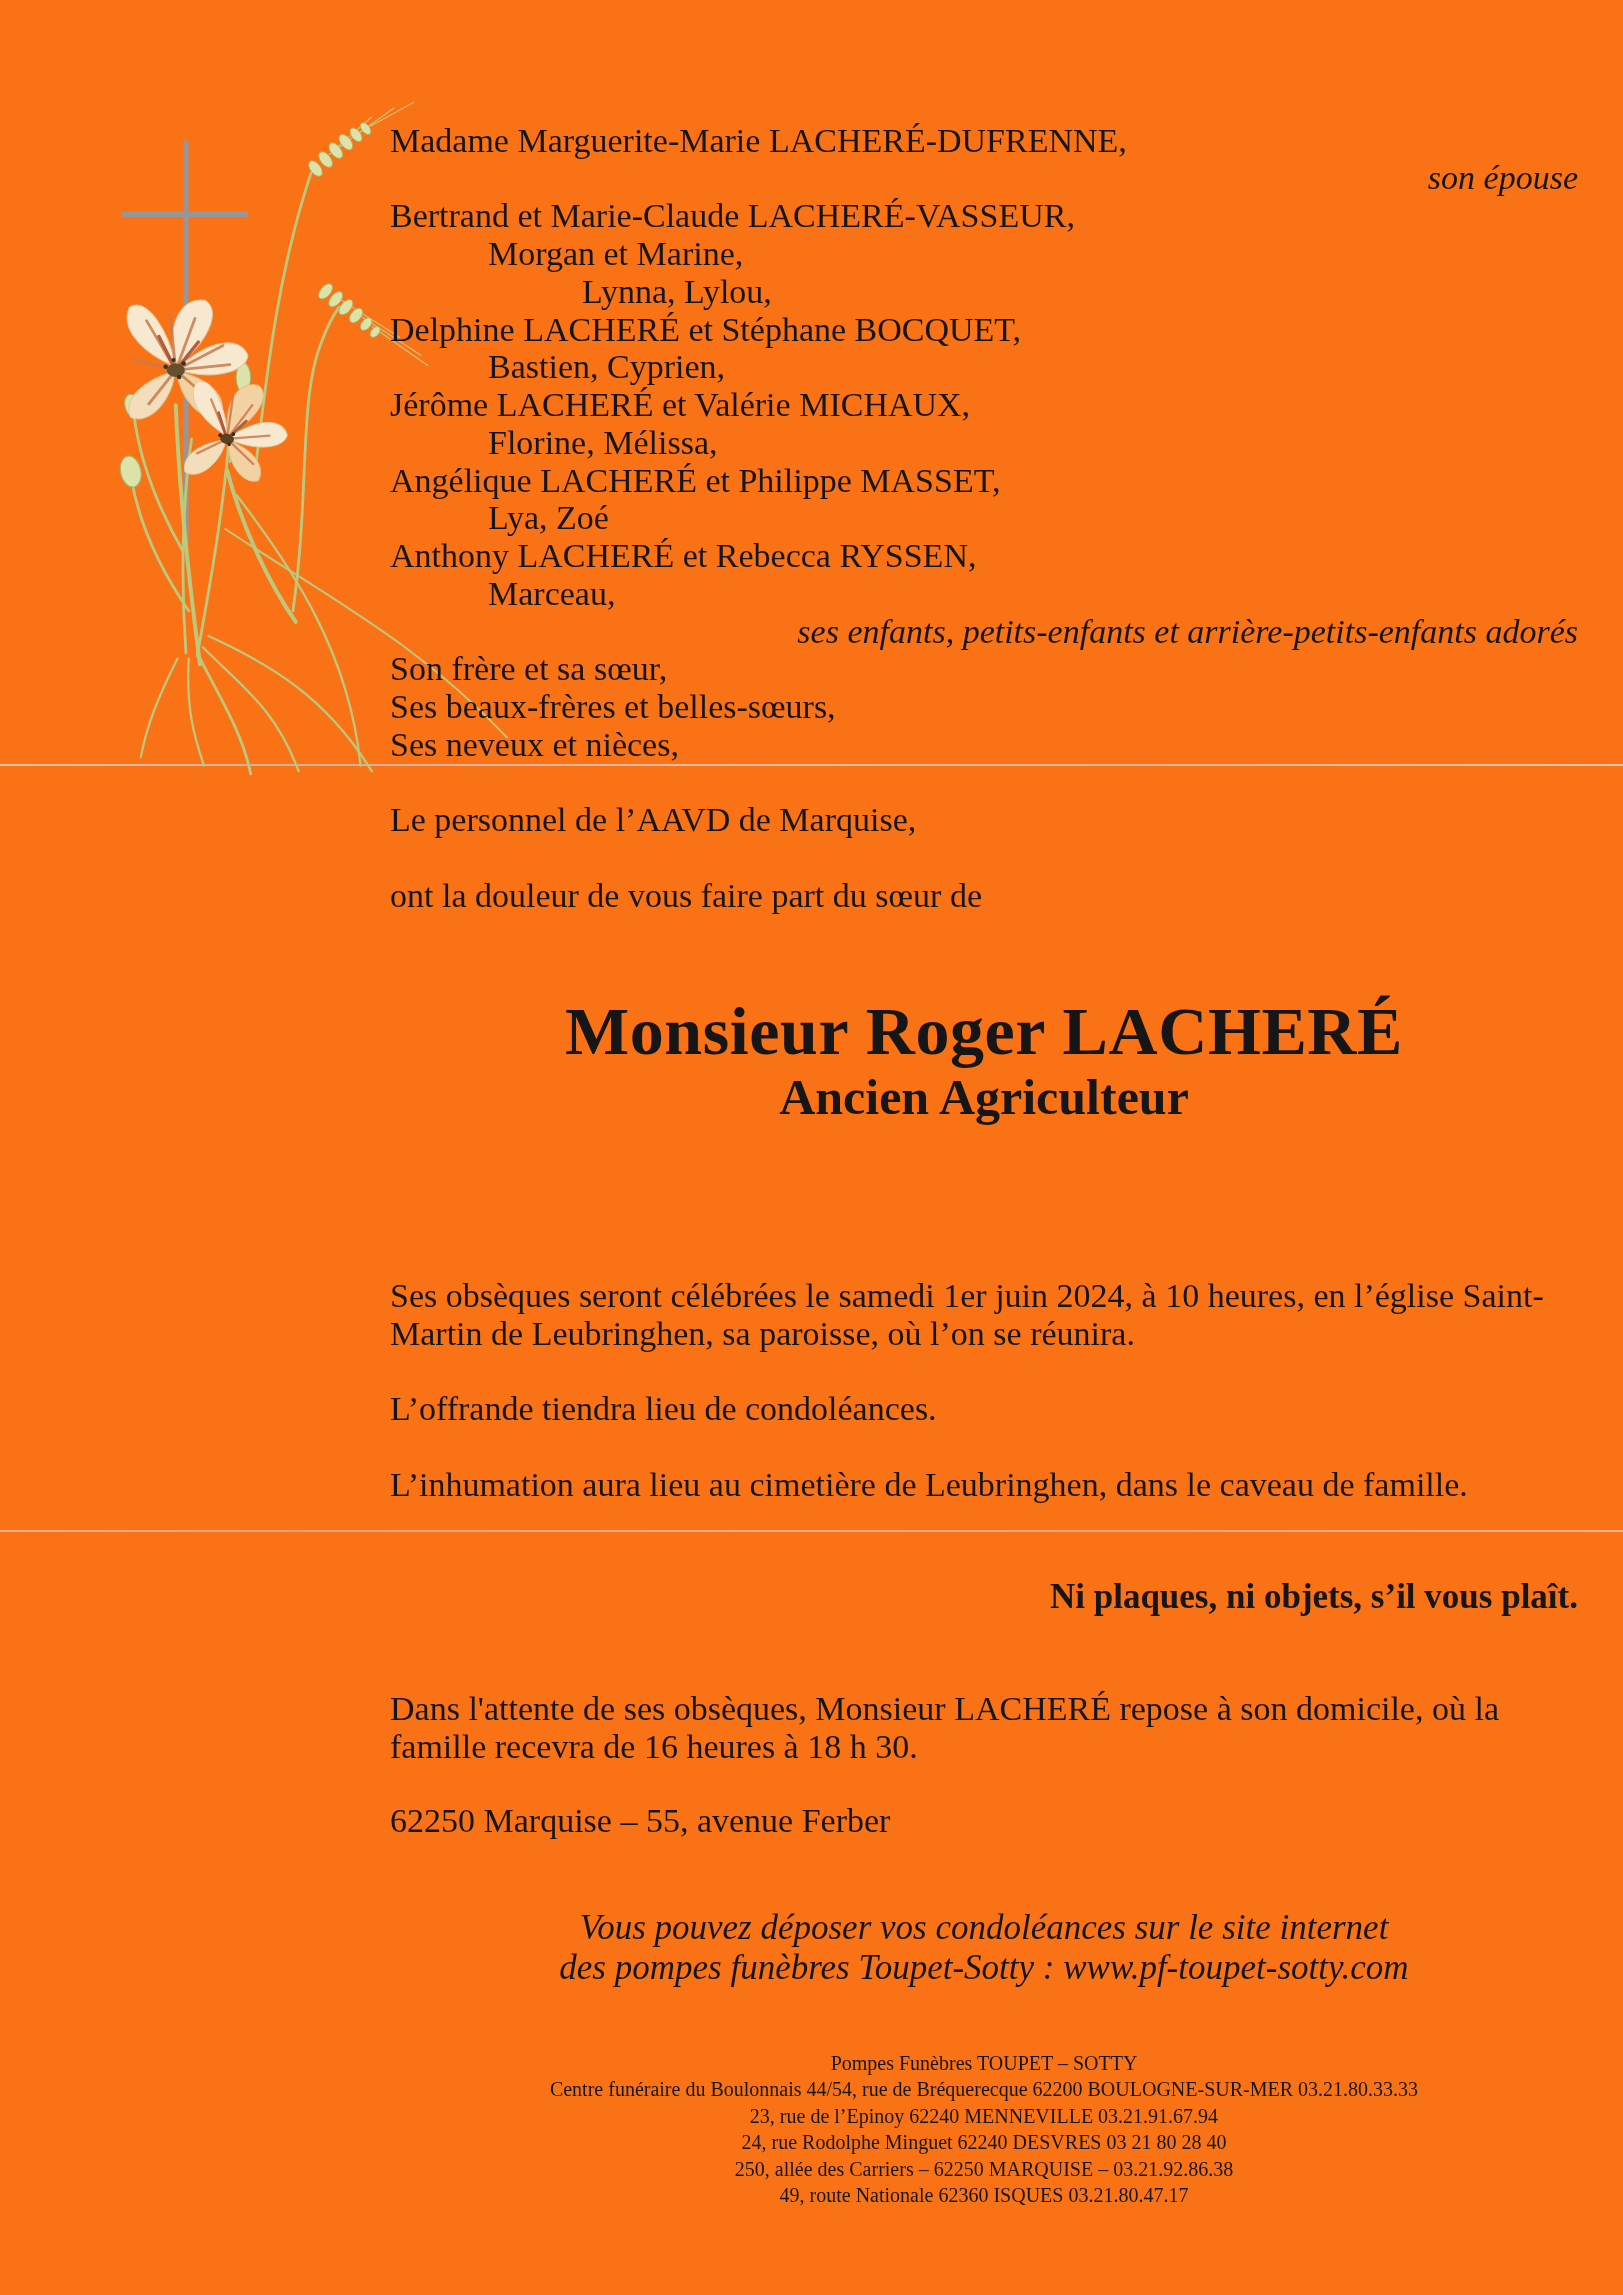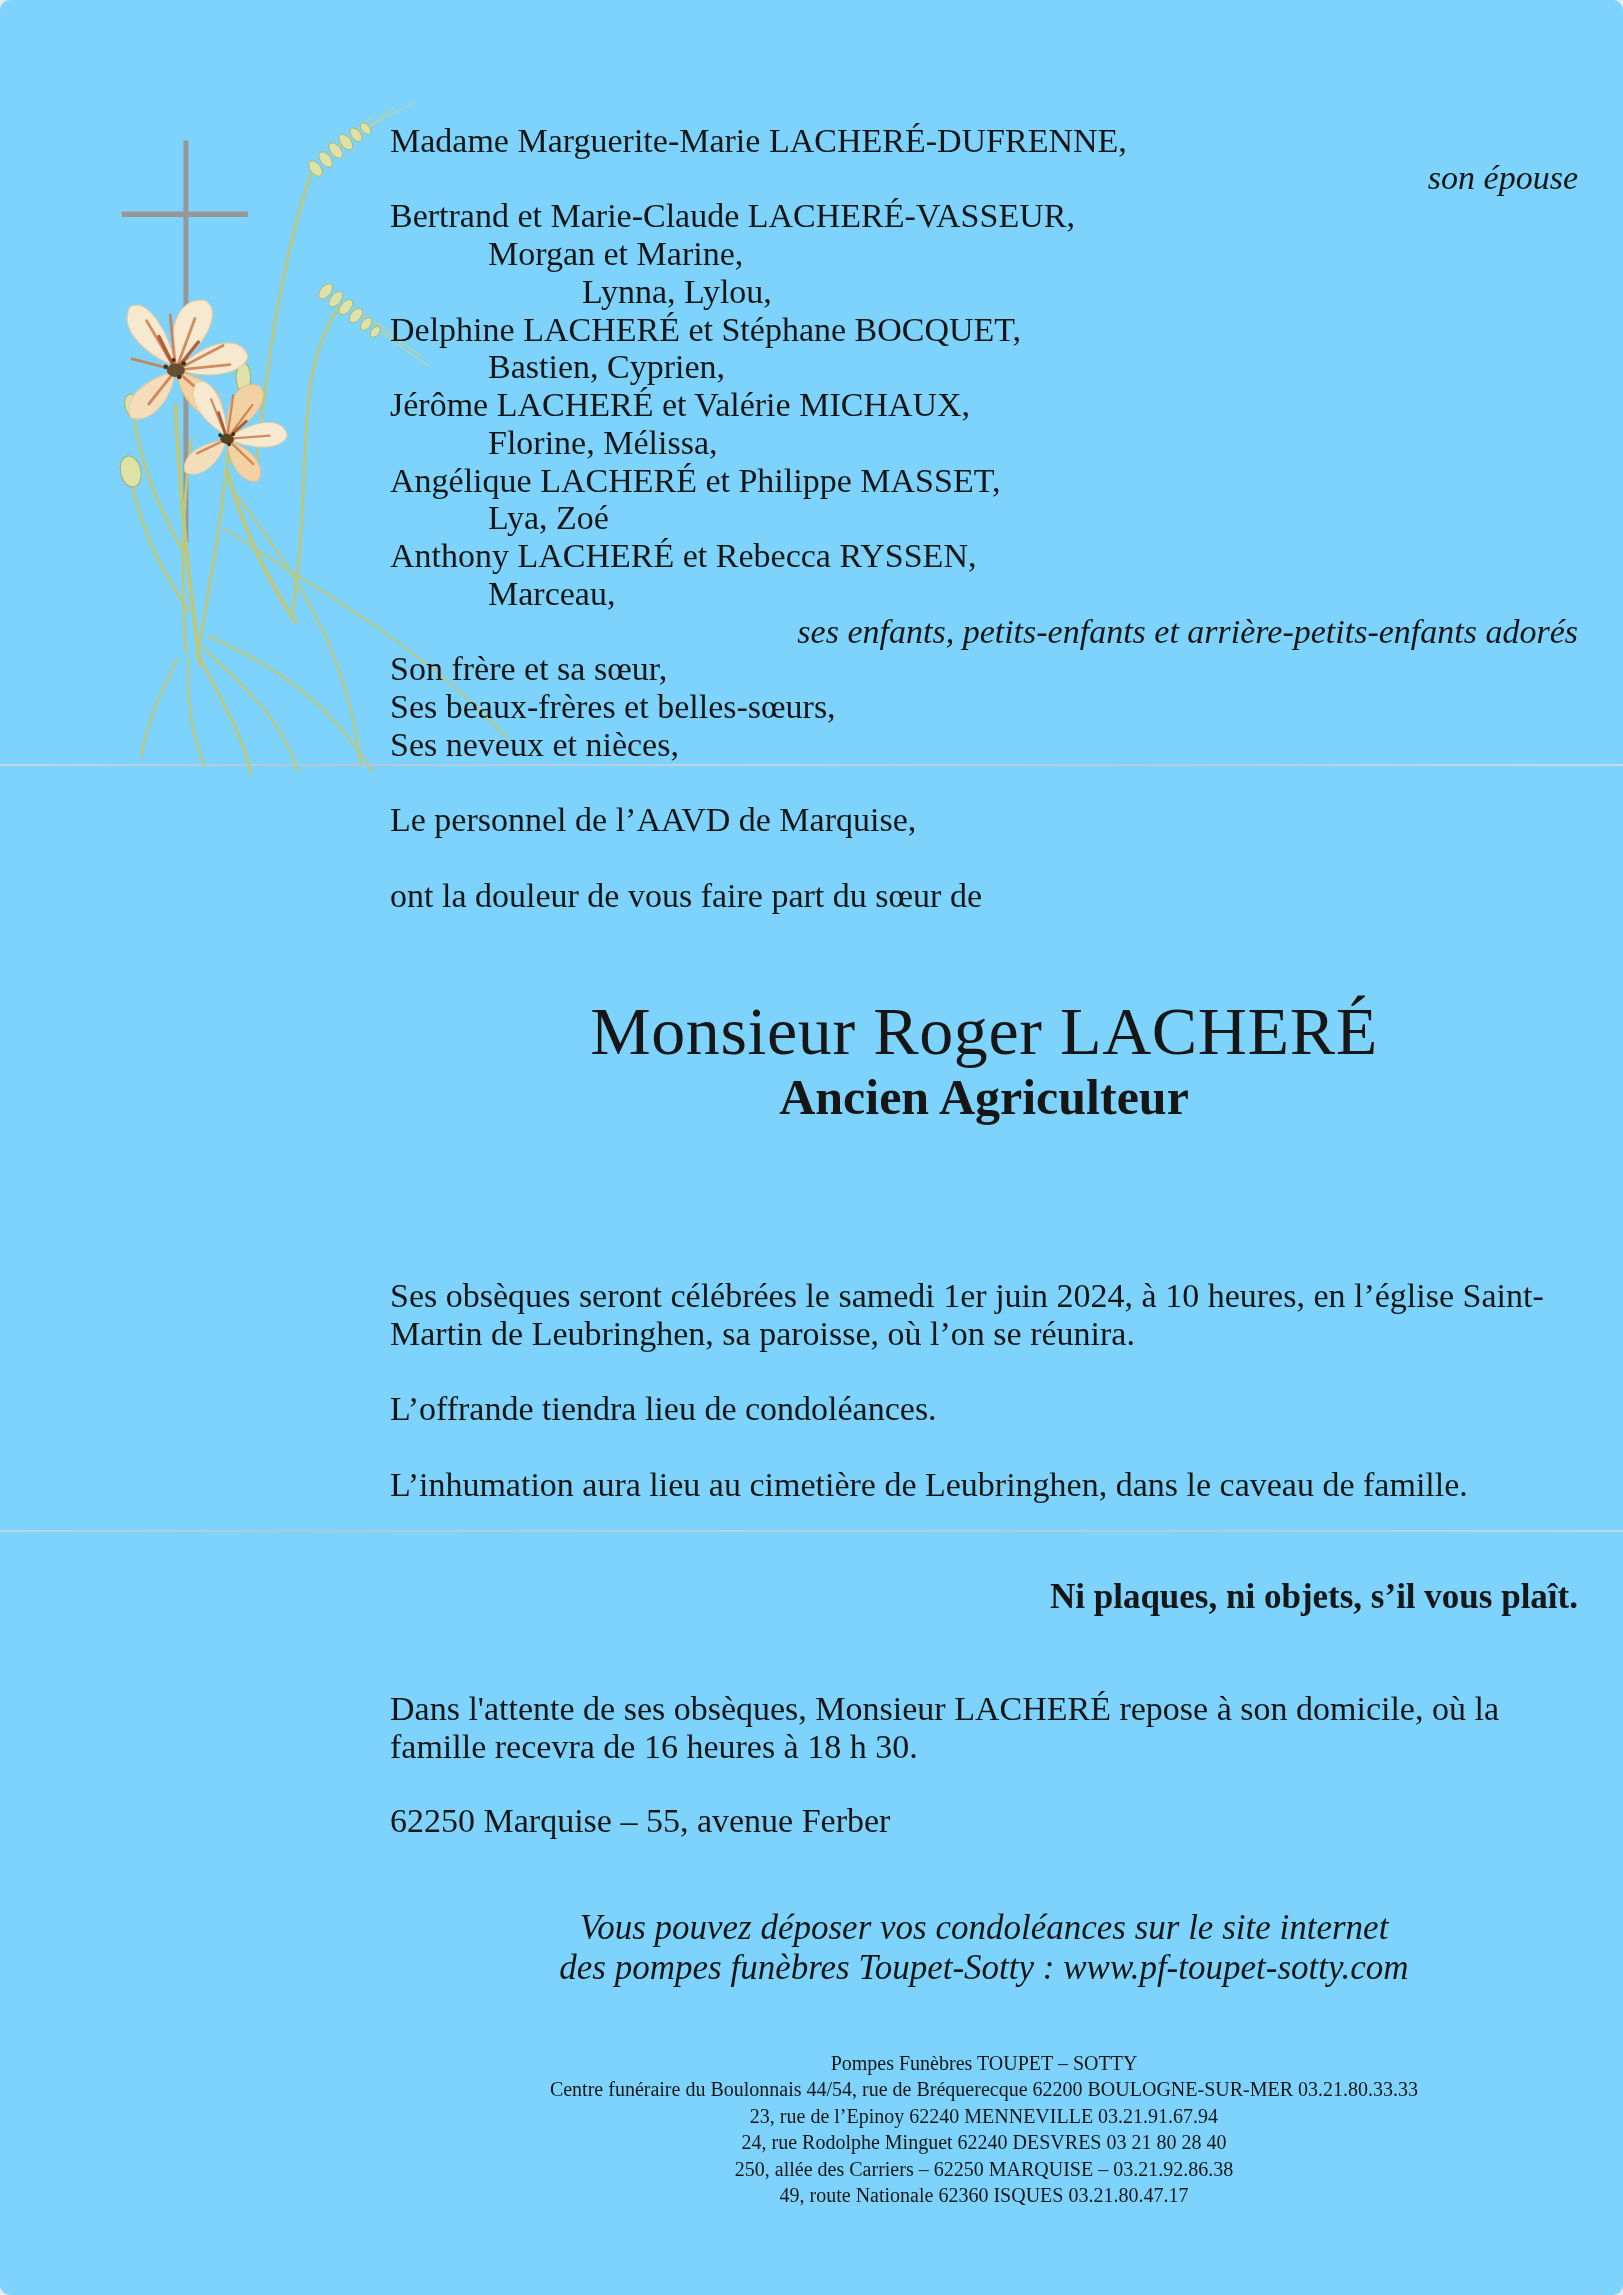--- a/index.html
+++ b/index.html
@@ -12,38 +12,37 @@
     --petal2:#f2d2a2;
     --streak:#c97a4e;
     --streak-dark:#a8502f;
     --flower-center:#64502f;
     --scanline:#c9c9c9;
   }
   html,body{margin:0;padding:0;background:#e8e8e8;}
   .page{
     position:relative;
     width:1623px;height:2295px;
-    background:#7dd3fc;
+    background:#f97316;
     overflow:hidden;
     font-family:"Liberation Serif","DejaVu Serif",serif;
     color:var(--ink);
-    border-radius:10px;
   }
   .line{
     position:absolute;
     left:390px;right:45px;
     font-size:34px;line-height:37px;
     white-space:nowrap;
   }
   .ind1{left:488px;}
   .ind2{left:582px;}
   .right{text-align:right;white-space:normal;}
   .center{text-align:center;white-space:normal;}
   .italic{font-style:italic;}
-  .title{font-size:68px;line-height:73px;font-weight:normal;letter-spacing:0.6px;}
+  .title{font-size:68px;line-height:73px;font-weight:bold;letter-spacing:0.6px;}
   .subtitle{font-size:50px;line-height:54px;font-weight:bold;}
   .callout{font-size:35px;line-height:38px;font-weight:bold;}
   .cond{font-size:35px;line-height:38px;font-style:italic;}
   .footer{font-size:20px;line-height:27px;}
   .scan-artifact{
     position:absolute;left:0;width:1623px;height:1.7px;
     background:linear-gradient(90deg,#d9d9d9 0%,#c3c3c3 18%,#d4d4d4 45%,#c8c8c8 70%,#dedede 100%);
     opacity:.75;
   }
   .illustration{position:absolute;left:56px;top:101px;width:564px;height:704px;}

